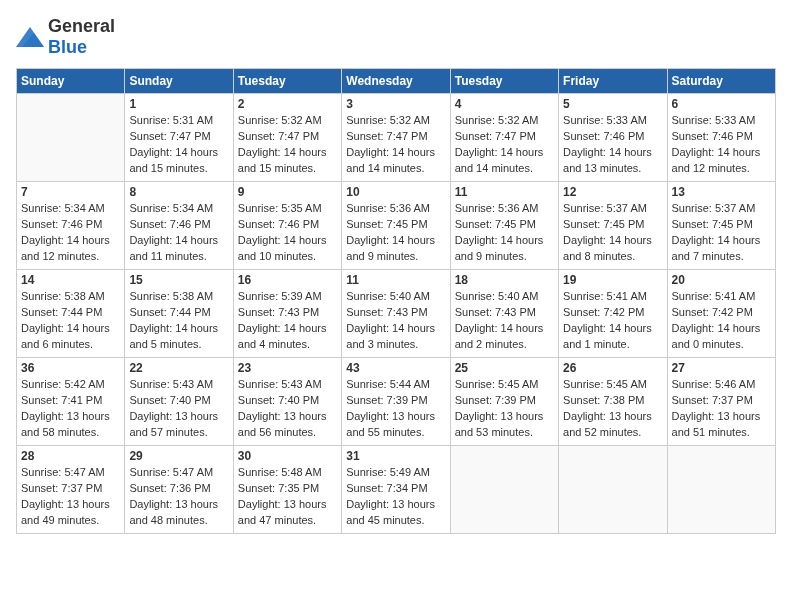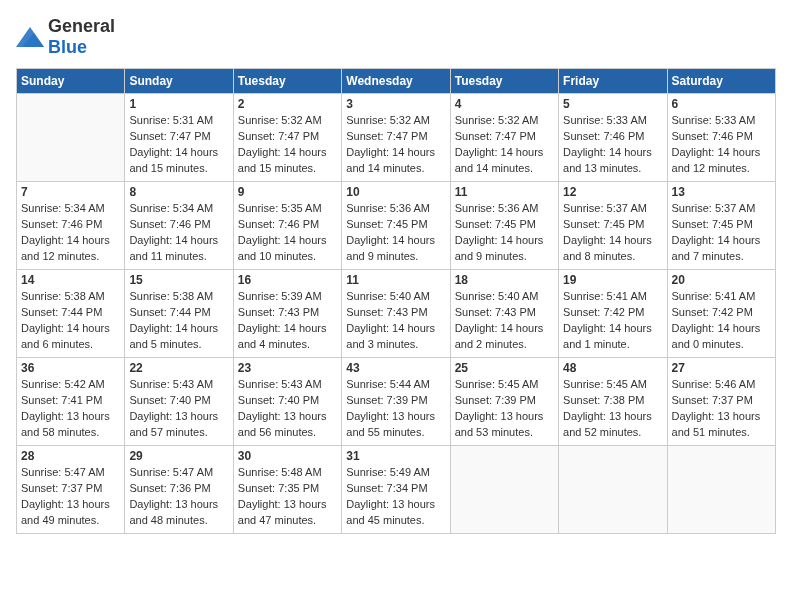--- a/index.html
+++ b/index.html
@@ -218,21 +218,21 @@
           </td>
           <td>
             <div class="day-number">43</div>
             <div class="day-info">Sunrise: 5:44 AM<br>Sunset: 7:39 PM<br>Daylight: 13 hours<br>and 55 minutes.</div>
           </td>
           <td>
             <div class="day-number">25</div>
             <div class="day-info">Sunrise: 5:45 AM<br>Sunset: 7:39 PM<br>Daylight: 13 hours<br>and 53 minutes.</div>
           </td>
           <td>
-            <div class="day-number">48</div>
+            <div class="day-number">26</div>
             <div class="day-info">Sunrise: 5:45 AM<br>Sunset: 7:38 PM<br>Daylight: 13 hours<br>and 52 minutes.</div>
           </td>
           <td>
             <div class="day-number">27</div>
             <div class="day-info">Sunrise: 5:46 AM<br>Sunset: 7:37 PM<br>Daylight: 13 hours<br>and 51 minutes.</div>
           </td>
         </tr>
         <tr>
           <td>
             <div class="day-number">28</div>

